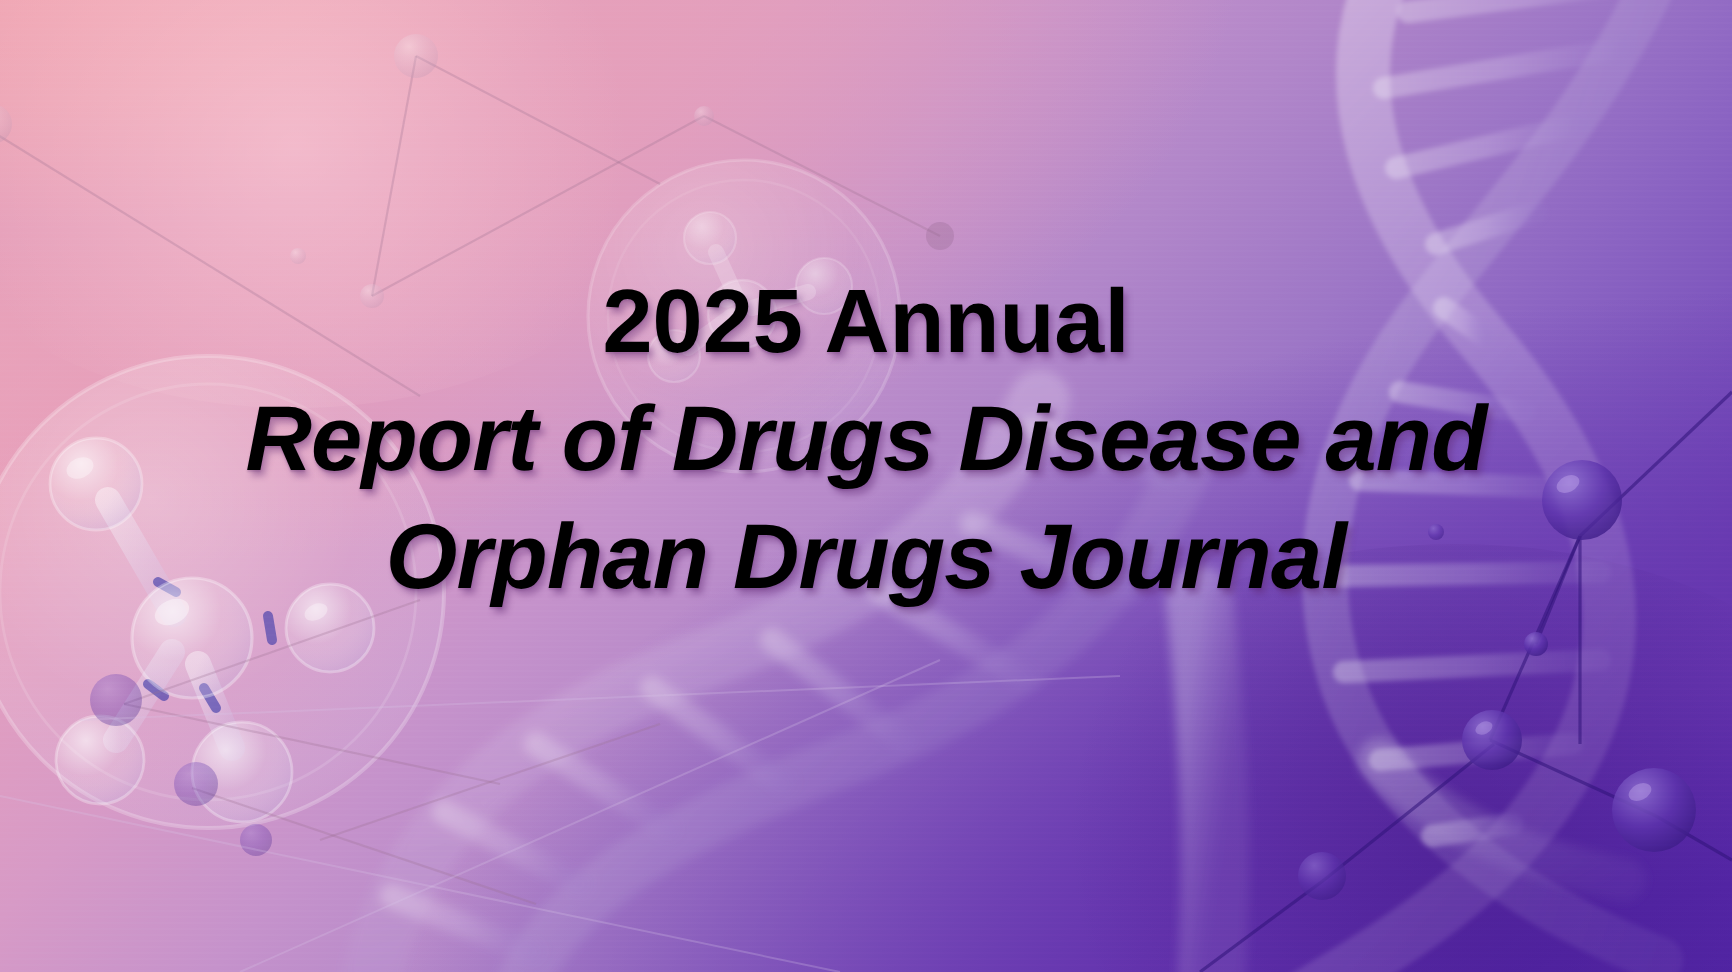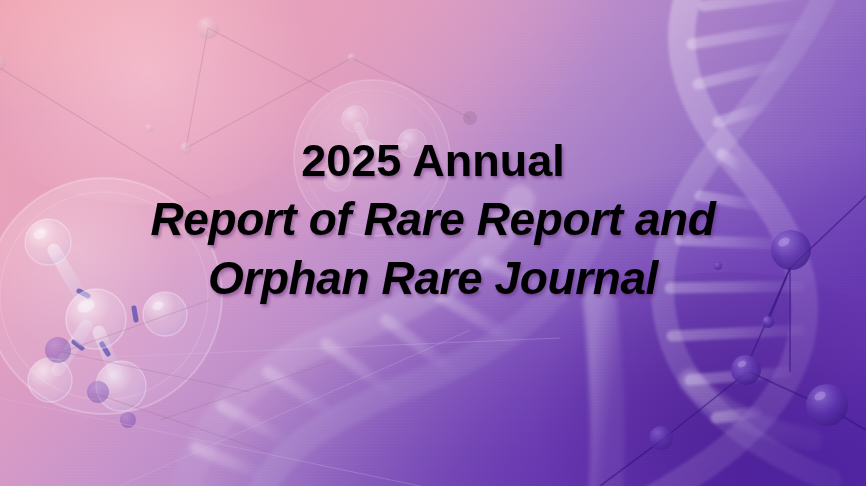--- a/index.html
+++ b/index.html
@@ -315,18 +315,18 @@
 
     <g stroke="#d8c6e8" stroke-opacity=".26" stroke-width="1" fill="none">
       <line x1="40" y1="360" x2="560" y2="338"></line>
       <line x1="0" y1="398" x2="420" y2="486"></line>
       <line x1="120" y1="486" x2="470" y2="330"></line>
     </g>
   </svg>
 
   <div class="title-block">
     <div class="title-line l1">2025 Annual</div>
-    <div class="title-line l2">Report of Rare Report and</div>
-    <div class="title-line l3">Orphan Rare Journal</div>
+    <div class="title-line l2">Report of Drugs Disease and</div>
+    <div class="title-line l3">Orphan Drugs Journal</div>
   </div>
 
   <div class="grain"></div>
 </div>
 
 </body></html>

